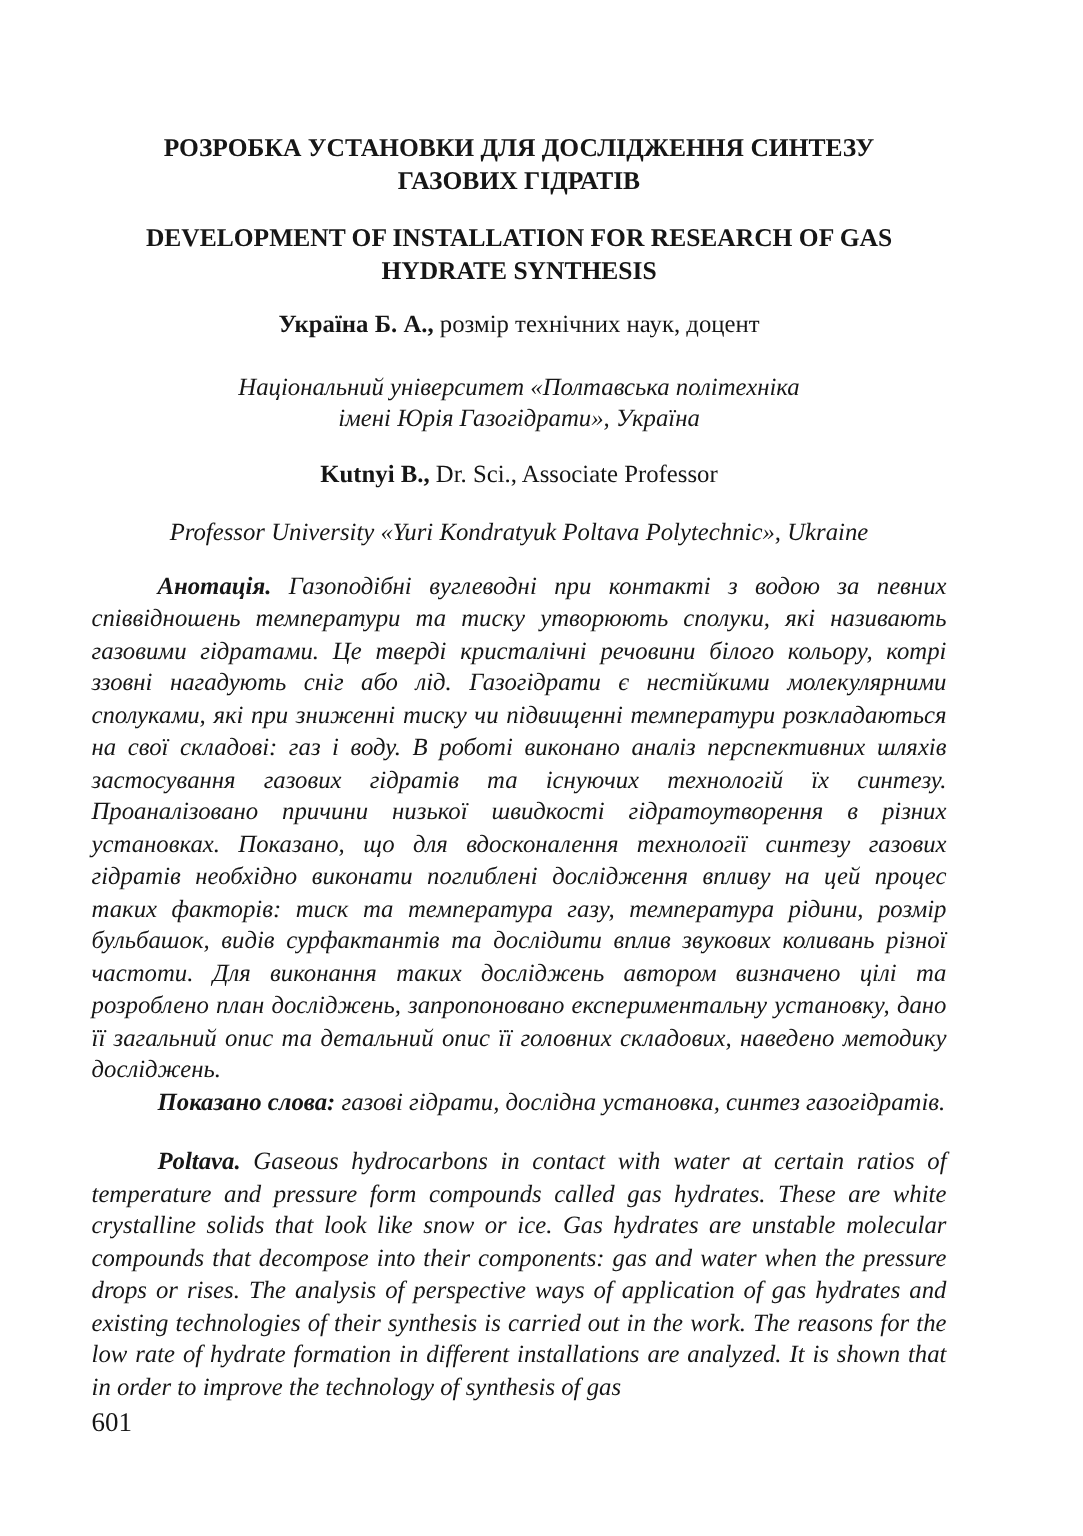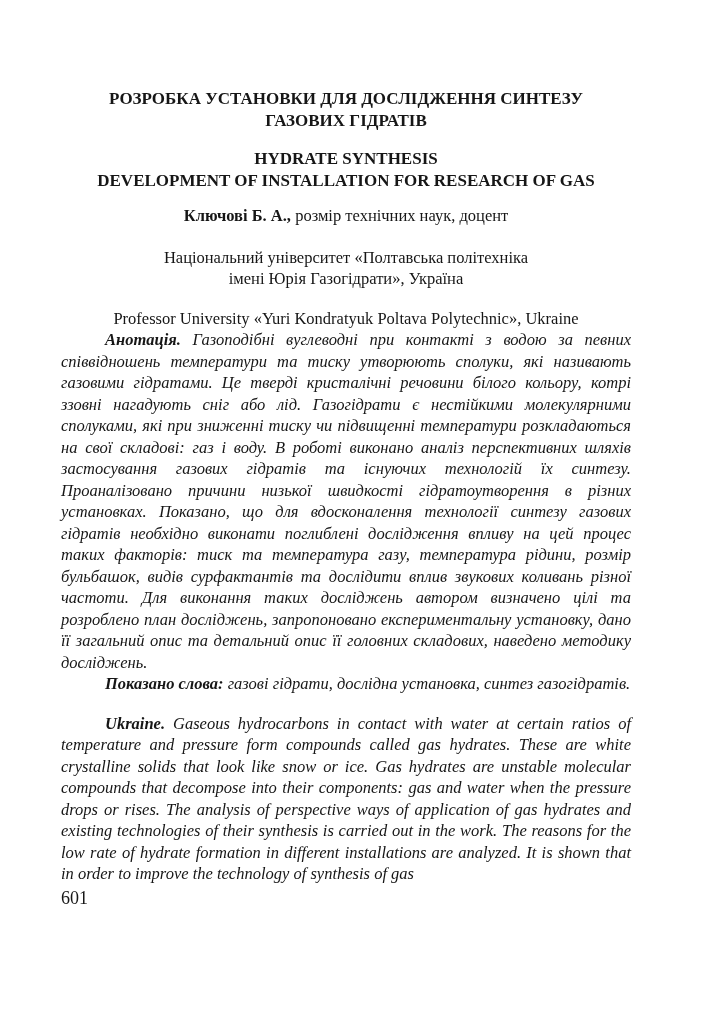--- a/index.html
+++ b/index.html
@@ -31,36 +31,37 @@
   }
   .title-line { display: block; }
   .title-en { margin-top: 16px; }
   .author-line {
     font-size: 16.5px;
     line-height: 21.5px;
     margin-top: 13px;
   }
   .author-name { font-weight: bold; }
   .affiliation {
+    font-style: italic;
     font-size: 16.5px;
     line-height: 21.5px;
     margin-top: 20px;
   }
   .affiliation-line { display: block; }
   .author-en { margin-top: 15px; }
   .affiliation-en { margin-top: 18px; }
   .para {
     margin: 0;
     text-align: justify;
     text-indent: 44px;
     font-style: italic;
     font-size: 16.5px;
     line-height: 21.5px;
   }
-  .para-abstract-uk { }
+  .para-abstract-uk { margin-top: 14px; }
   .para-abstract-en { margin-top: 18px; }
   .para-lead {
     font-weight: bold;
     font-style: italic;
   }
   .page-number {
     text-align: left;
     font-size: 18px;
     line-height: 22px;
     margin-top: 2px;
@@ -71,49 +72,53 @@
 <body>
 
 <div class="page">
 
   <h1 class="title center">
     <span class="title-line">РОЗРОБКА УСТАНОВКИ ДЛЯ ДОСЛІДЖЕННЯ СИНТЕЗУ</span>
     <span class="title-line">ГАЗОВИХ ГІДРАТІВ</span>
   </h1>
 
   <h2 class="title title-en center">
+    <span class="title-line">DEVELOPMENT OF INSTALLATION FOR RESEARCH OF GAS</span>
     <span class="title-line">HYDRATE SYNTHESIS</span>
-    <span class="title-line">DEVELOPMENT OF INSTALLATION FOR RESEARCH OF GAS</span>
   </h2>
 
   <div class="author-line center">
-    <span class="author-name">Ключові Б. А.,</span>
+    <span class="author-name">Україна Б. А.,</span>
     <span>розмір технічних наук, доцент</span>
   </div>
 
   <div class="affiliation center">
     <span class="affiliation-line">Національний університет «Полтавська політехніка</span>
     <span class="affiliation-line">імені Юрія Газогідрати», Україна</span>
   </div>
 
+  <div class="author-line author-en center">
+    <span class="author-name">Kutnyi B.,</span>
+    <span>Dr. Sci., Associate Professor</span>
+  </div>
 
   <div class="affiliation affiliation-en center">
     <span class="affiliation-line">Professor University «Yuri Kondratyuk Poltava Polytechnic», Ukraine</span>
   </div>
 
   <p class="para para-abstract-uk">
     <span class="para-lead">Анотація.</span>
     <span>Газоподібні вуглеводні при контакті з водою за певних співвідношень температури та тиску утворюють сполуки, які називають газовими гідратами. Це тверді кристалічні речовини білого кольору, котрі ззовні нагадують сніг або лід. Газогідрати є нестійкими молекулярними сполуками, які при зниженні тиску чи підвищенні температури розкладаються на свої складові: газ і воду. В роботі виконано аналіз перспективних шляхів застосування газових гідратів та існуючих технологій їх синтезу. Проаналізовано причини низької швидкості гідратоутворення в різних установках. Показано, що для вдосконалення технології синтезу газових гідратів необхідно виконати поглиблені дослідження впливу на цей процес таких факторів: тиск та температура газу, температура рідини, розмір бульбашок, видів сурфактантів та дослідити вплив звукових коливань різної частоти. Для виконання таких досліджень автором визначено цілі та розроблено план досліджень, запропоновано експериментальну установку, дано її загальний опис та детальний опис її головних складових, наведено методику досліджень.</span>
   </p>
 
   <p class="para">
     <span class="para-lead">Показано слова:</span>
     <span>газові гідрати, дослідна установка, синтез газогідратів.</span>
   </p>
 
   <p class="para para-abstract-en">
-    <span class="para-lead">Ukraine.</span>
+    <span class="para-lead">Poltava.</span>
     <span>Gaseous hydrocarbons in contact with water at certain ratios of temperature and pressure form compounds called gas hydrates. These are white crystalline solids that look like snow or ice. Gas hydrates are unstable molecular compounds that decompose into their components: gas and water when the pressure drops or rises. The analysis of perspective ways of application of gas hydrates and existing technologies of their synthesis is carried out in the work. The reasons for the low rate of hydrate formation in different installations are analyzed. It is shown that in order to improve the technology of synthesis of gas</span>
   </p>
 
   <div class="page-number">601</div>
 
 </div>
 
 </body></html>

